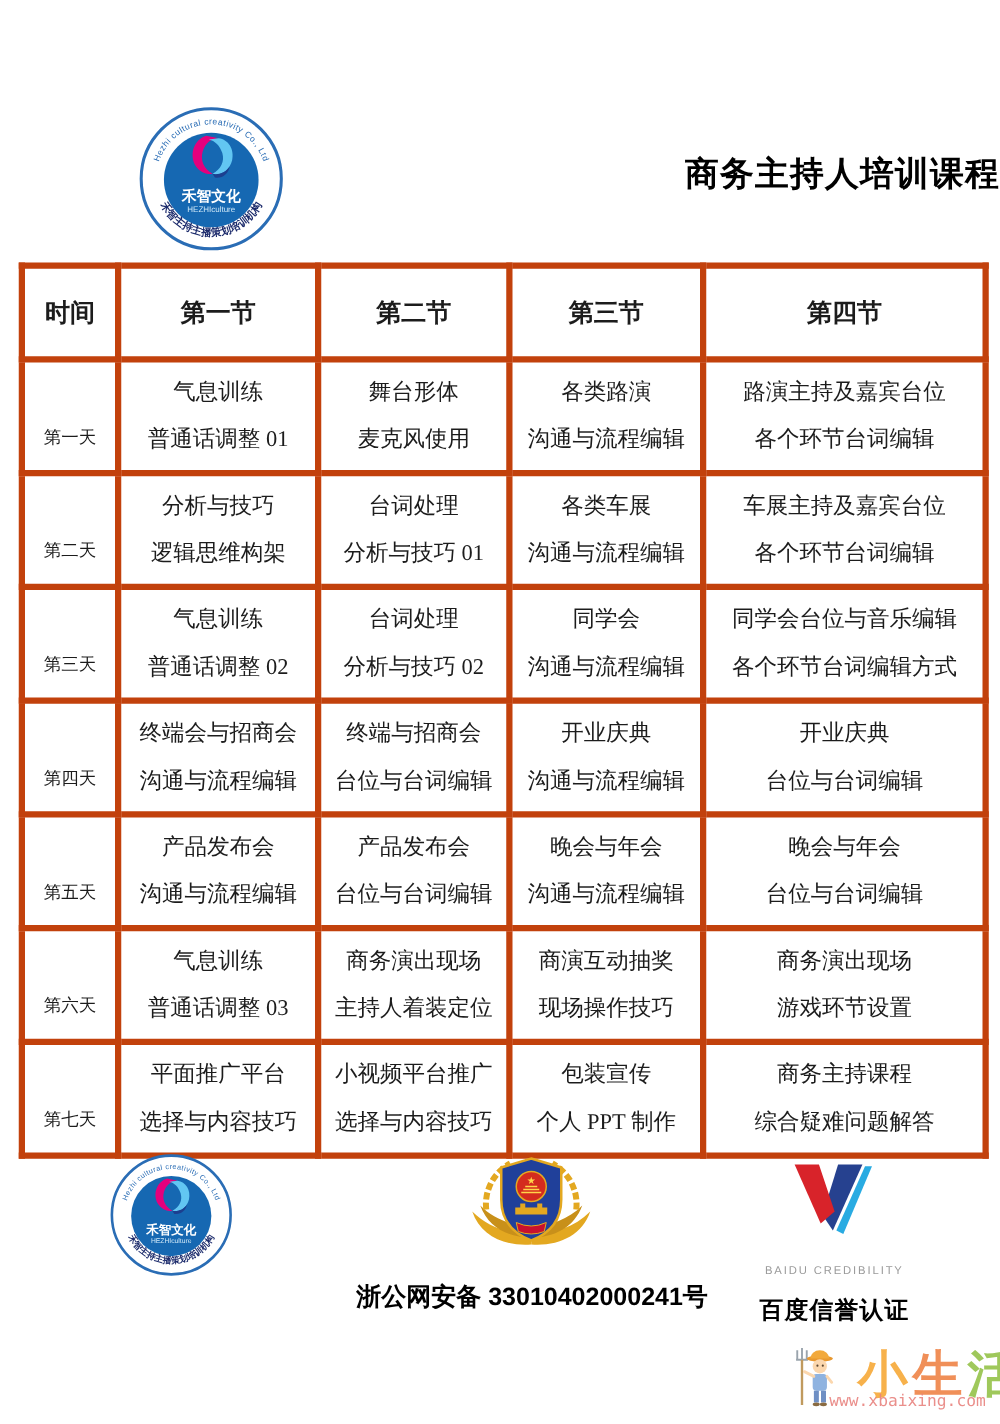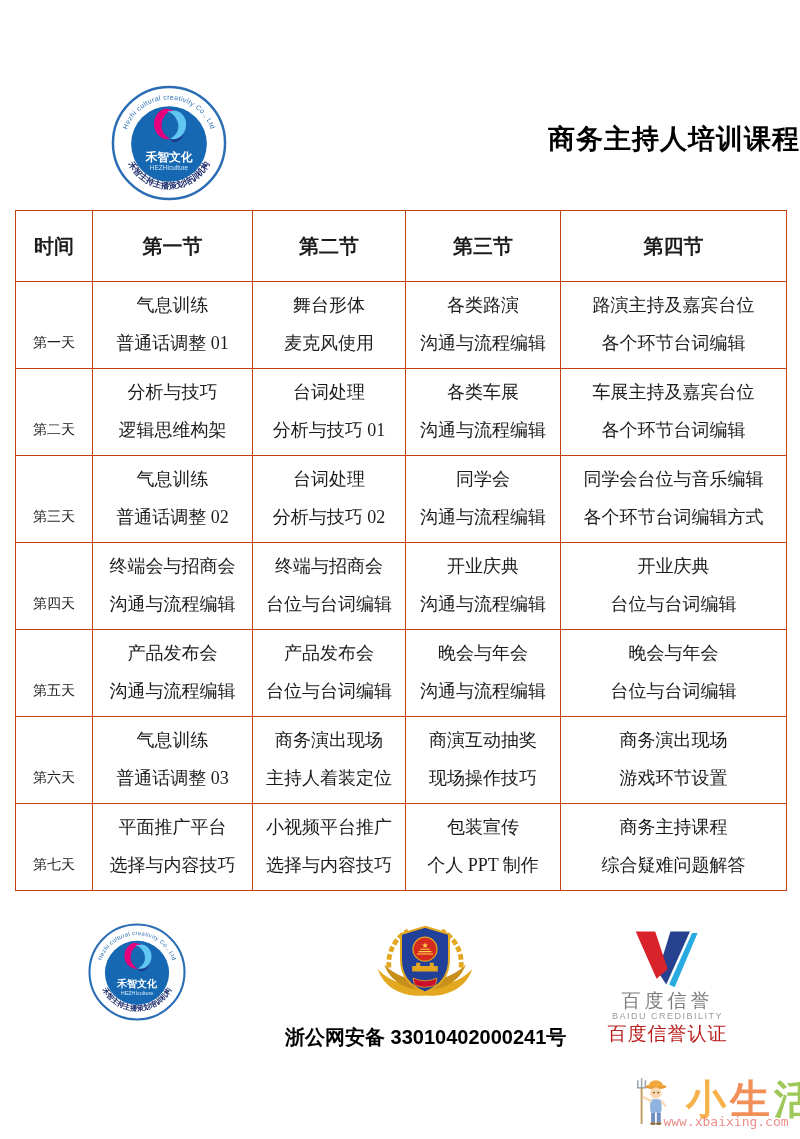--- a/index.html
+++ b/index.html
@@ -16,21 +16,21 @@
     font-family:"Liberation Serif","DejaVu Serif",serif;
     font-size:27px; font-weight:bold; letter-spacing:1px; color:#000;
   }
 
   
   table.course-table {
     position:absolute; left:15px; top:210px; width:771px;
     border-collapse:collapse; table-layout:fixed;
     font-family:"Liberation Serif","DejaVu Serif",serif; color:#1c1c1c;
   }
-  .course-table th, .course-table td { border:1px solid #c2410c; padding:0; }
+  .course-table th, .course-table td { border:5px solid #c2410c; padding:0; }
   .course-table th { height:70px; font-size:20px; font-weight:bold; text-align:center; vertical-align:middle; }
   .cellbox {
     box-sizing:border-box; height:86px; display:flex; flex-direction:column;
     justify-content:space-between; align-items:center; padding:11px 2px 13px 2px;
     font-size:18px; line-height:24px; text-align:center;gap:11px;
   }
   .daybox {
     box-sizing:border-box; height:86px; display:flex; flex-direction:column;
     justify-content:flex-end; align-items:center; padding:0 2px 13px 2px;
     font-size:14px; line-height:24px;
@@ -55,22 +55,22 @@
   .baidu-v { position:absolute; left:40px; top:10px; width:84px; height:64px; }
   .baidu-name {
     position:absolute; top:72px; left:0; width:100%; text-align:center;
     font-size:19px; color:#7d7d7d; letter-spacing:4px;
   }
   .baidu-sub {
     position:absolute; top:95px; left:0; width:100%; text-align:center;
     font-size:9px; color:#9a9a9a; letter-spacing:1.5px;
   }
   .baidu-cert {
-    position:absolute; top:105px; left:0; width:100%; text-align:center;
-    font-size:19px; font-weight:normal; color:#b91c1c; letter-spacing:1px;
+    position:absolute; top:119px; left:0; width:100%; text-align:center;
+    font-size:19px; font-weight:bold; color:#000000; letter-spacing:1px;
   }
 
   
   .watermark { position:absolute; left:634px; top:1072px; width:162px; height:64px; }
   .farmer { position:absolute; left:0; top:2px; width:38px; height:58px; }
   .wm-name { position:absolute; left:52px; top:0; width:120px; font-size:40px; font-weight:bold; letter-spacing:4px; white-space:nowrap; opacity:0.85; }
   .wm-c0 { color:#f6a42c; } .wm-c1 { color:#ee7c3c; } .wm-c2 { color:#8fbf3f; }
   .wm-url {
     position:absolute; left:22px; top:42px; width:140px; text-align:center;
     font-family:"DejaVu Sans Mono","Liberation Mono",monospace;
@@ -369,21 +369,20 @@
       </svg>
       <div class="police-text">浙公网安备 33010402000241号</div>
     </div>
 
     <div class="f-block f-right">
       <svg class="baidu-v" viewBox="0 0 110 92">
         <path d="M91,10 L99,10 L66,88 L58,84 Z" fill="#29abe2"></path>
         <path d="M60,8 L88,8 L54,84 L42,66 Z" fill="#26418f"></path>
         <path d="M10,8 L38,8 L56,62 L40,76 Z" fill="#d8232a"></path>
       </svg>
-      <div class="baidu-name">百度信誉</div>
       <div class="baidu-sub">BAIDU CREDIBILITY</div>
       <div class="baidu-cert">百度信誉认证</div>
     </div>
   </div>
 
   <div class="watermark">
     <svg class="farmer" viewBox="0 0 40 60">
       <path d="M4,14 v-8 M8,14 v-10 M12,14 v-8" stroke="#9aa4ad" stroke-width="1.6" fill="none"></path>
       <path d="M3,14 h10" stroke="#9aa4ad" stroke-width="1.6"></path>
       <path d="M8,14 v38" stroke="#c09a5e" stroke-width="2"></path>

